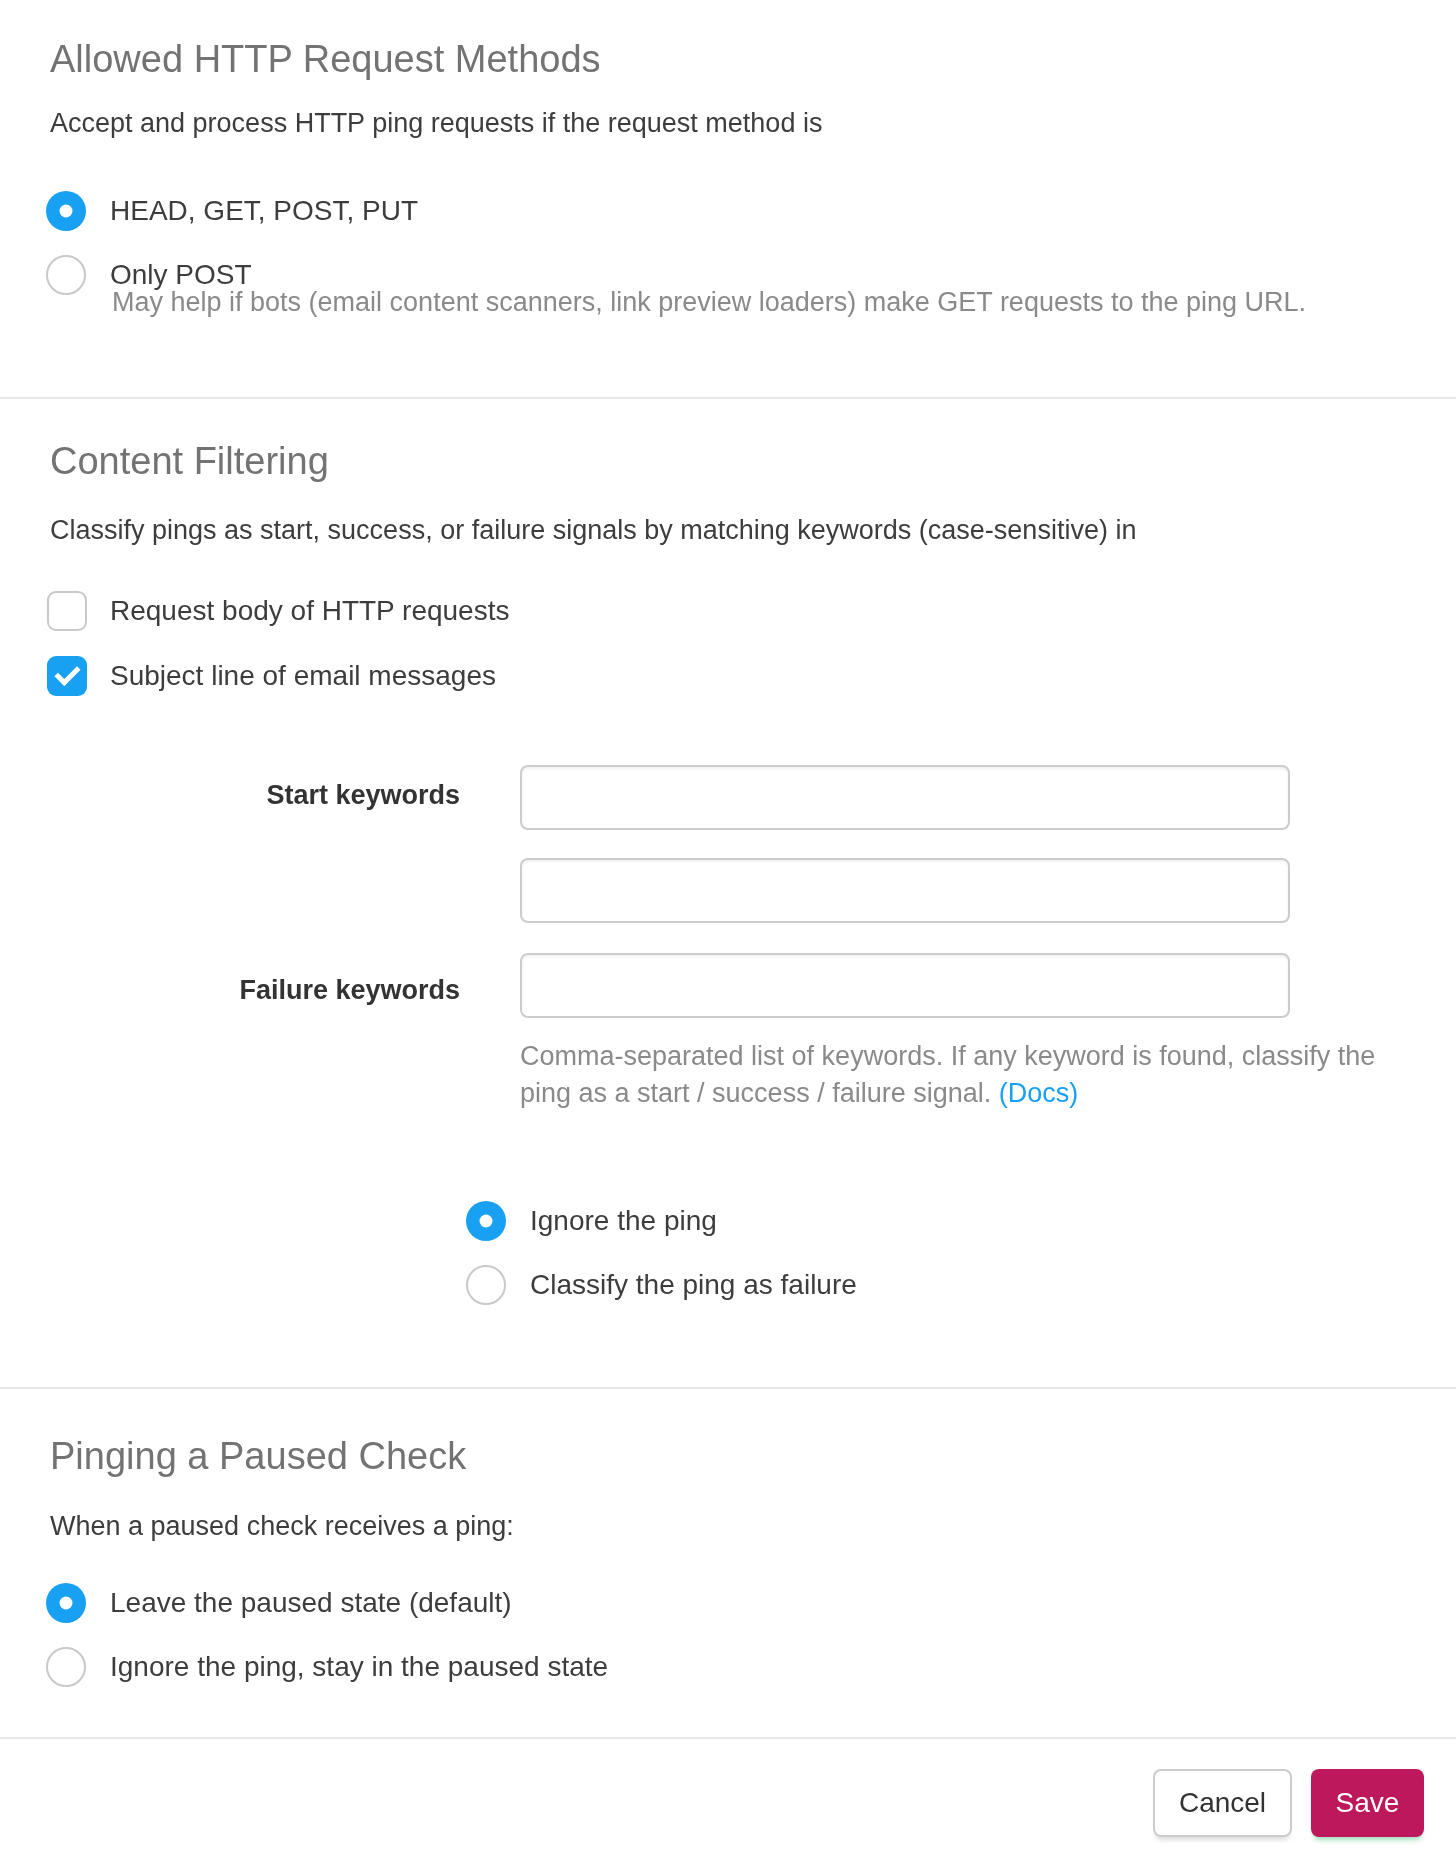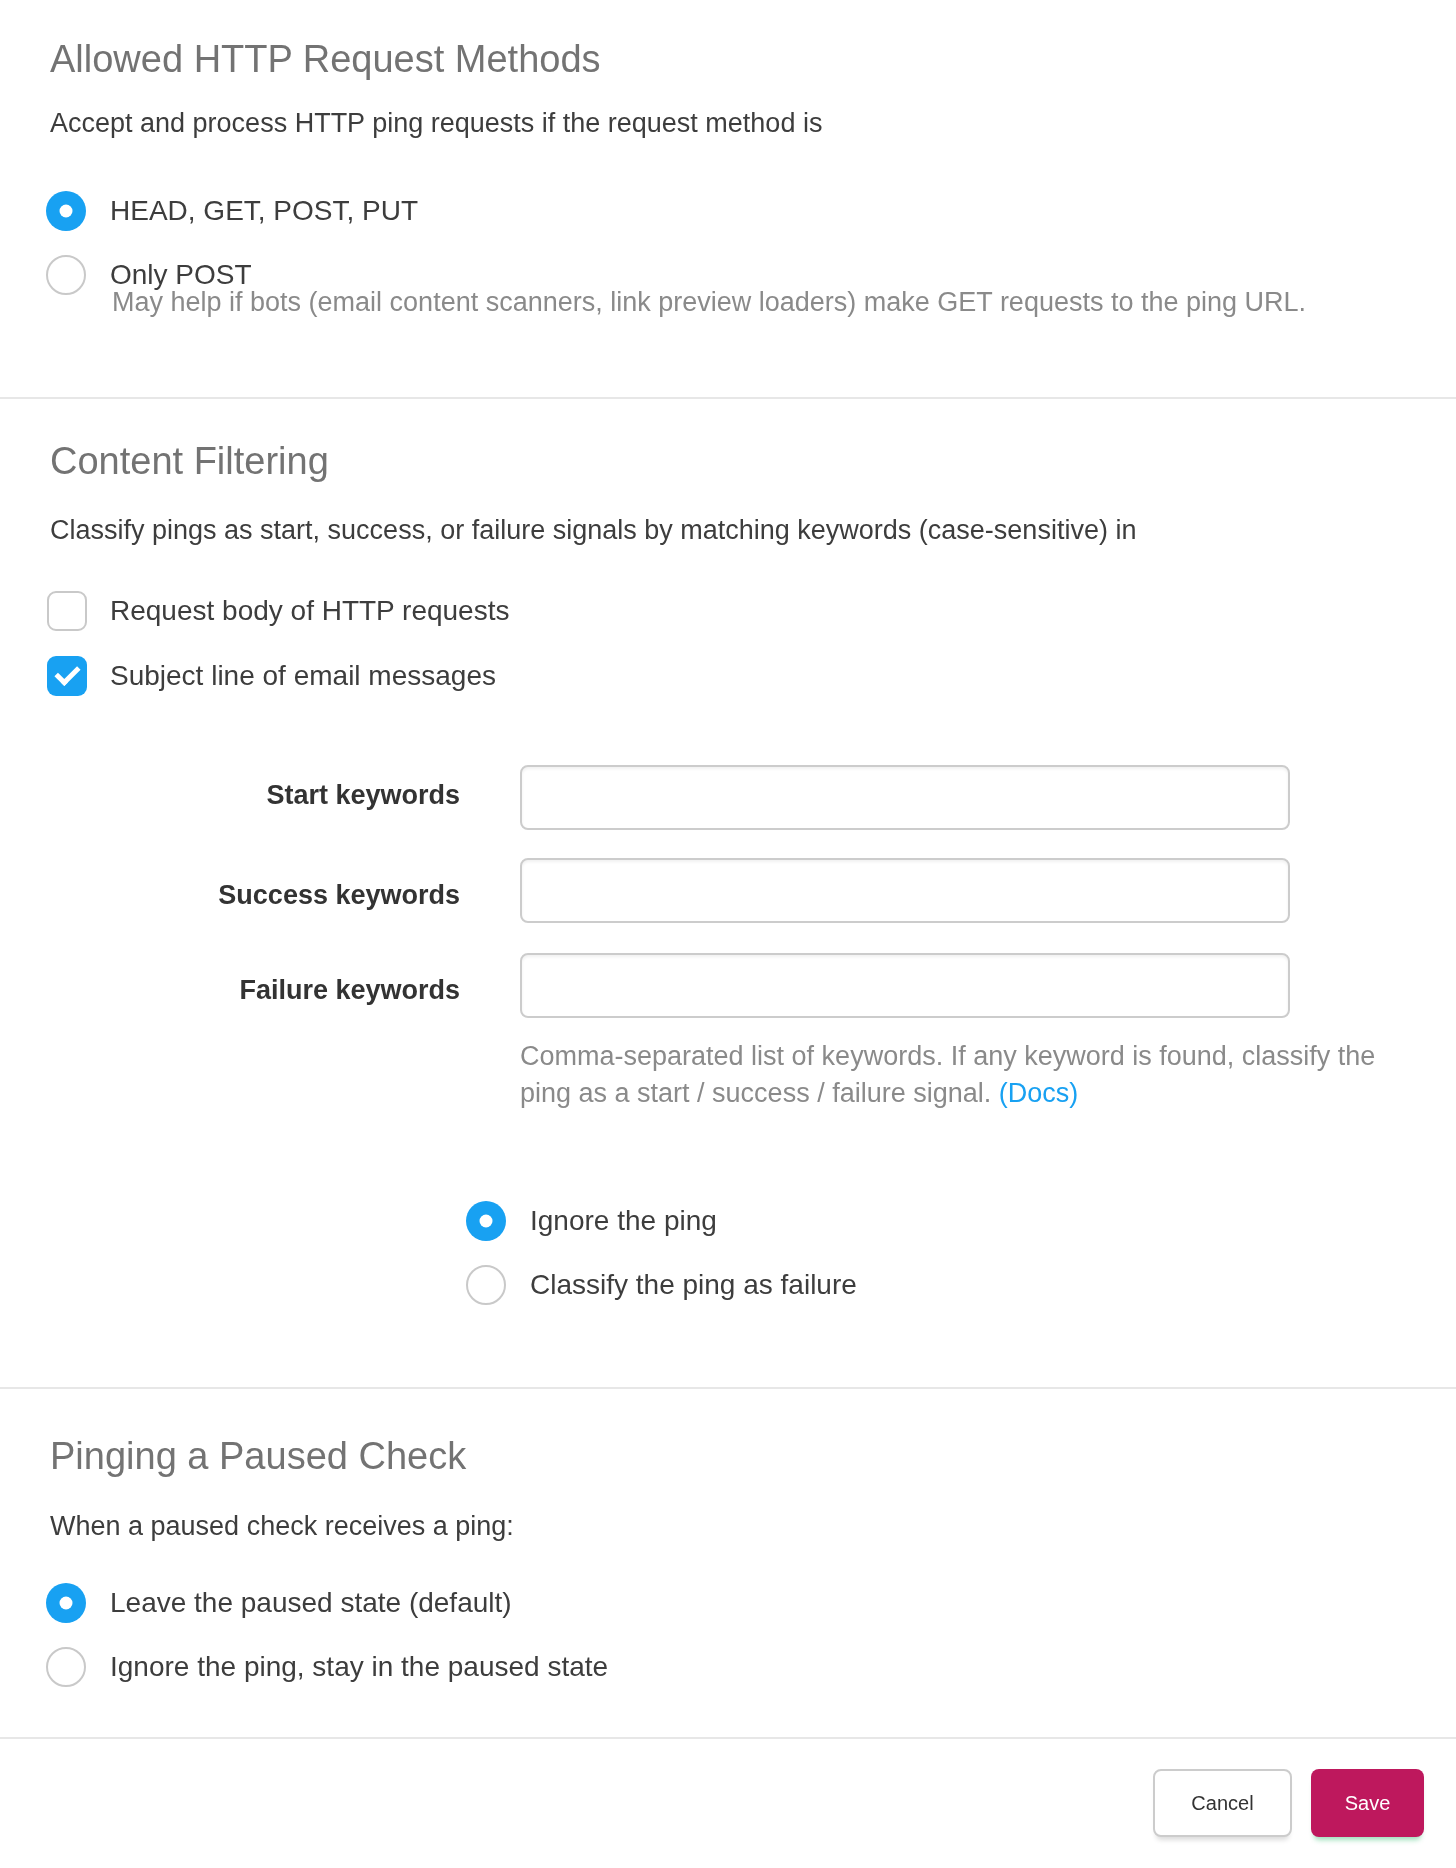--- a/index.html
+++ b/index.html
@@ -35,21 +35,21 @@
   .form-label{position:absolute;left:0;width:460px;text-align:right;
       font-size:27px;font-weight:700;color:#333;}
   .tinput{position:absolute;left:520px;width:770px;height:65px;box-sizing:border-box;
       border:2px solid #ccc;border-radius:8px;background:#fff;
       box-shadow:inset 0 2px 3px rgba(0,0,0,0.06);font-size:28px;color:#333;
       padding:0 16px;font-family:"Liberation Sans",sans-serif;}
   a.docs{color:#18a1f2;text-decoration:none;cursor:pointer;}
 
   
   .btn{position:absolute;top:1769px;height:68px;box-sizing:border-box;border-radius:8px;
-       font-family:"Liberation Sans",sans-serif;font-size:20px;display:flex;
+       font-family:"Liberation Sans",sans-serif;font-size:28px;display:flex;
        align-items:center;justify-content:center;cursor:pointer;}
   .btn-cancel{left:1153px;width:139px;background:#fff;border:2px solid #ccc;color:#333;
        box-shadow:0 6px 5px -3px rgba(0,0,0,0.14);}
   .btn-save{left:1311px;width:113px;background:#be185d;border:none;color:#fff;
        box-shadow:0 6px 5px -3px rgba(41,184,101,0.45);}
 </style>
 </head>
 <body>
 
 <div id="page">
@@ -83,21 +83,20 @@
 
   <div class="ctl-row cbgap" style="left:47px;top:636px;">
     <span class="cb on"></span>
     <span class="ctl-label">Subject line of email messages</span>
   </div>
 
 
   <label class="form-label" style="top:780px;">Start keywords</label>
   <input class="tinput" style="top: 765px;" type="text" value="">
 
-  <label class="form-label" style="top:880px;">Success keywords</label>
   <input class="tinput" style="top: 858px;" type="text" value="">
 
   <label class="form-label" style="top:975px;">Failure keywords</label>
   <input class="tinput" style="top: 953px;" type="text" value="">
 
   <div class="helper abs" style="left:520px;top:1038px;width:860px;">
     <span>Comma-separated list of keywords. If any keyword is found, classify the ping as a start / success / failure signal.</span>
     <a class="docs">(Docs)</a>
   </div>
 

